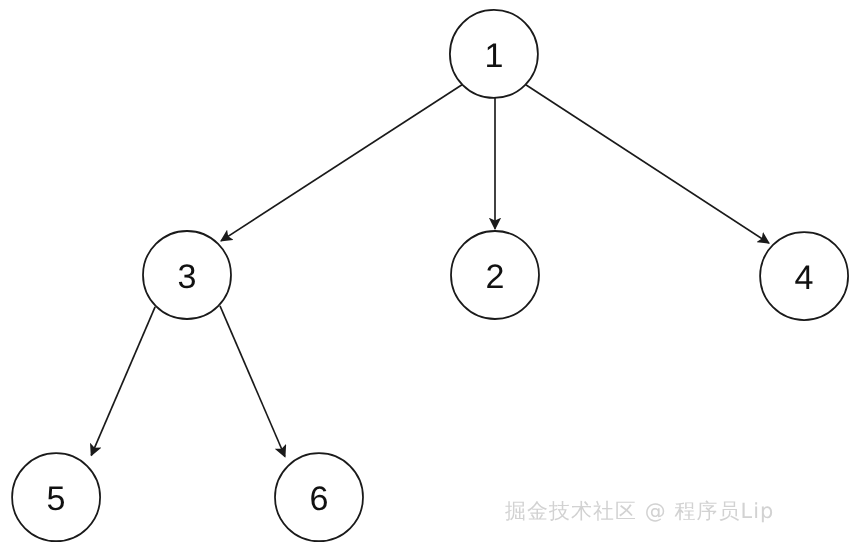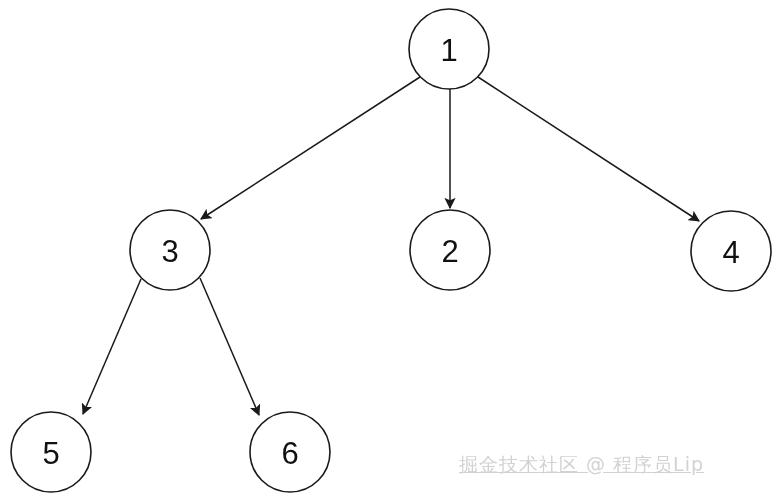--- a/index.html
+++ b/index.html
@@ -53,21 +53,20 @@
   .watermark {
     position: absolute;
     left: 459px;
     top: 452px;
     font-family: "DejaVu Sans", "Liberation Sans", sans-serif;
     font-size: 19px;
     color: #d2d2d2;
     white-space: nowrap;
     letter-spacing: 1px;
     user-select: none;
-    text-decoration: underline;
   }
 </style>
 </head>
 <body>
 
 <div id="canvas-wrap">
 
   <svg id="tree-svg" viewBox="0 0 781 502">
     <defs>
       <marker id="arrow" viewBox="0 0 10 10" refX="9" refY="5" markerWidth="7.5" markerHeight="7.5" orient="auto-start-reverse">

